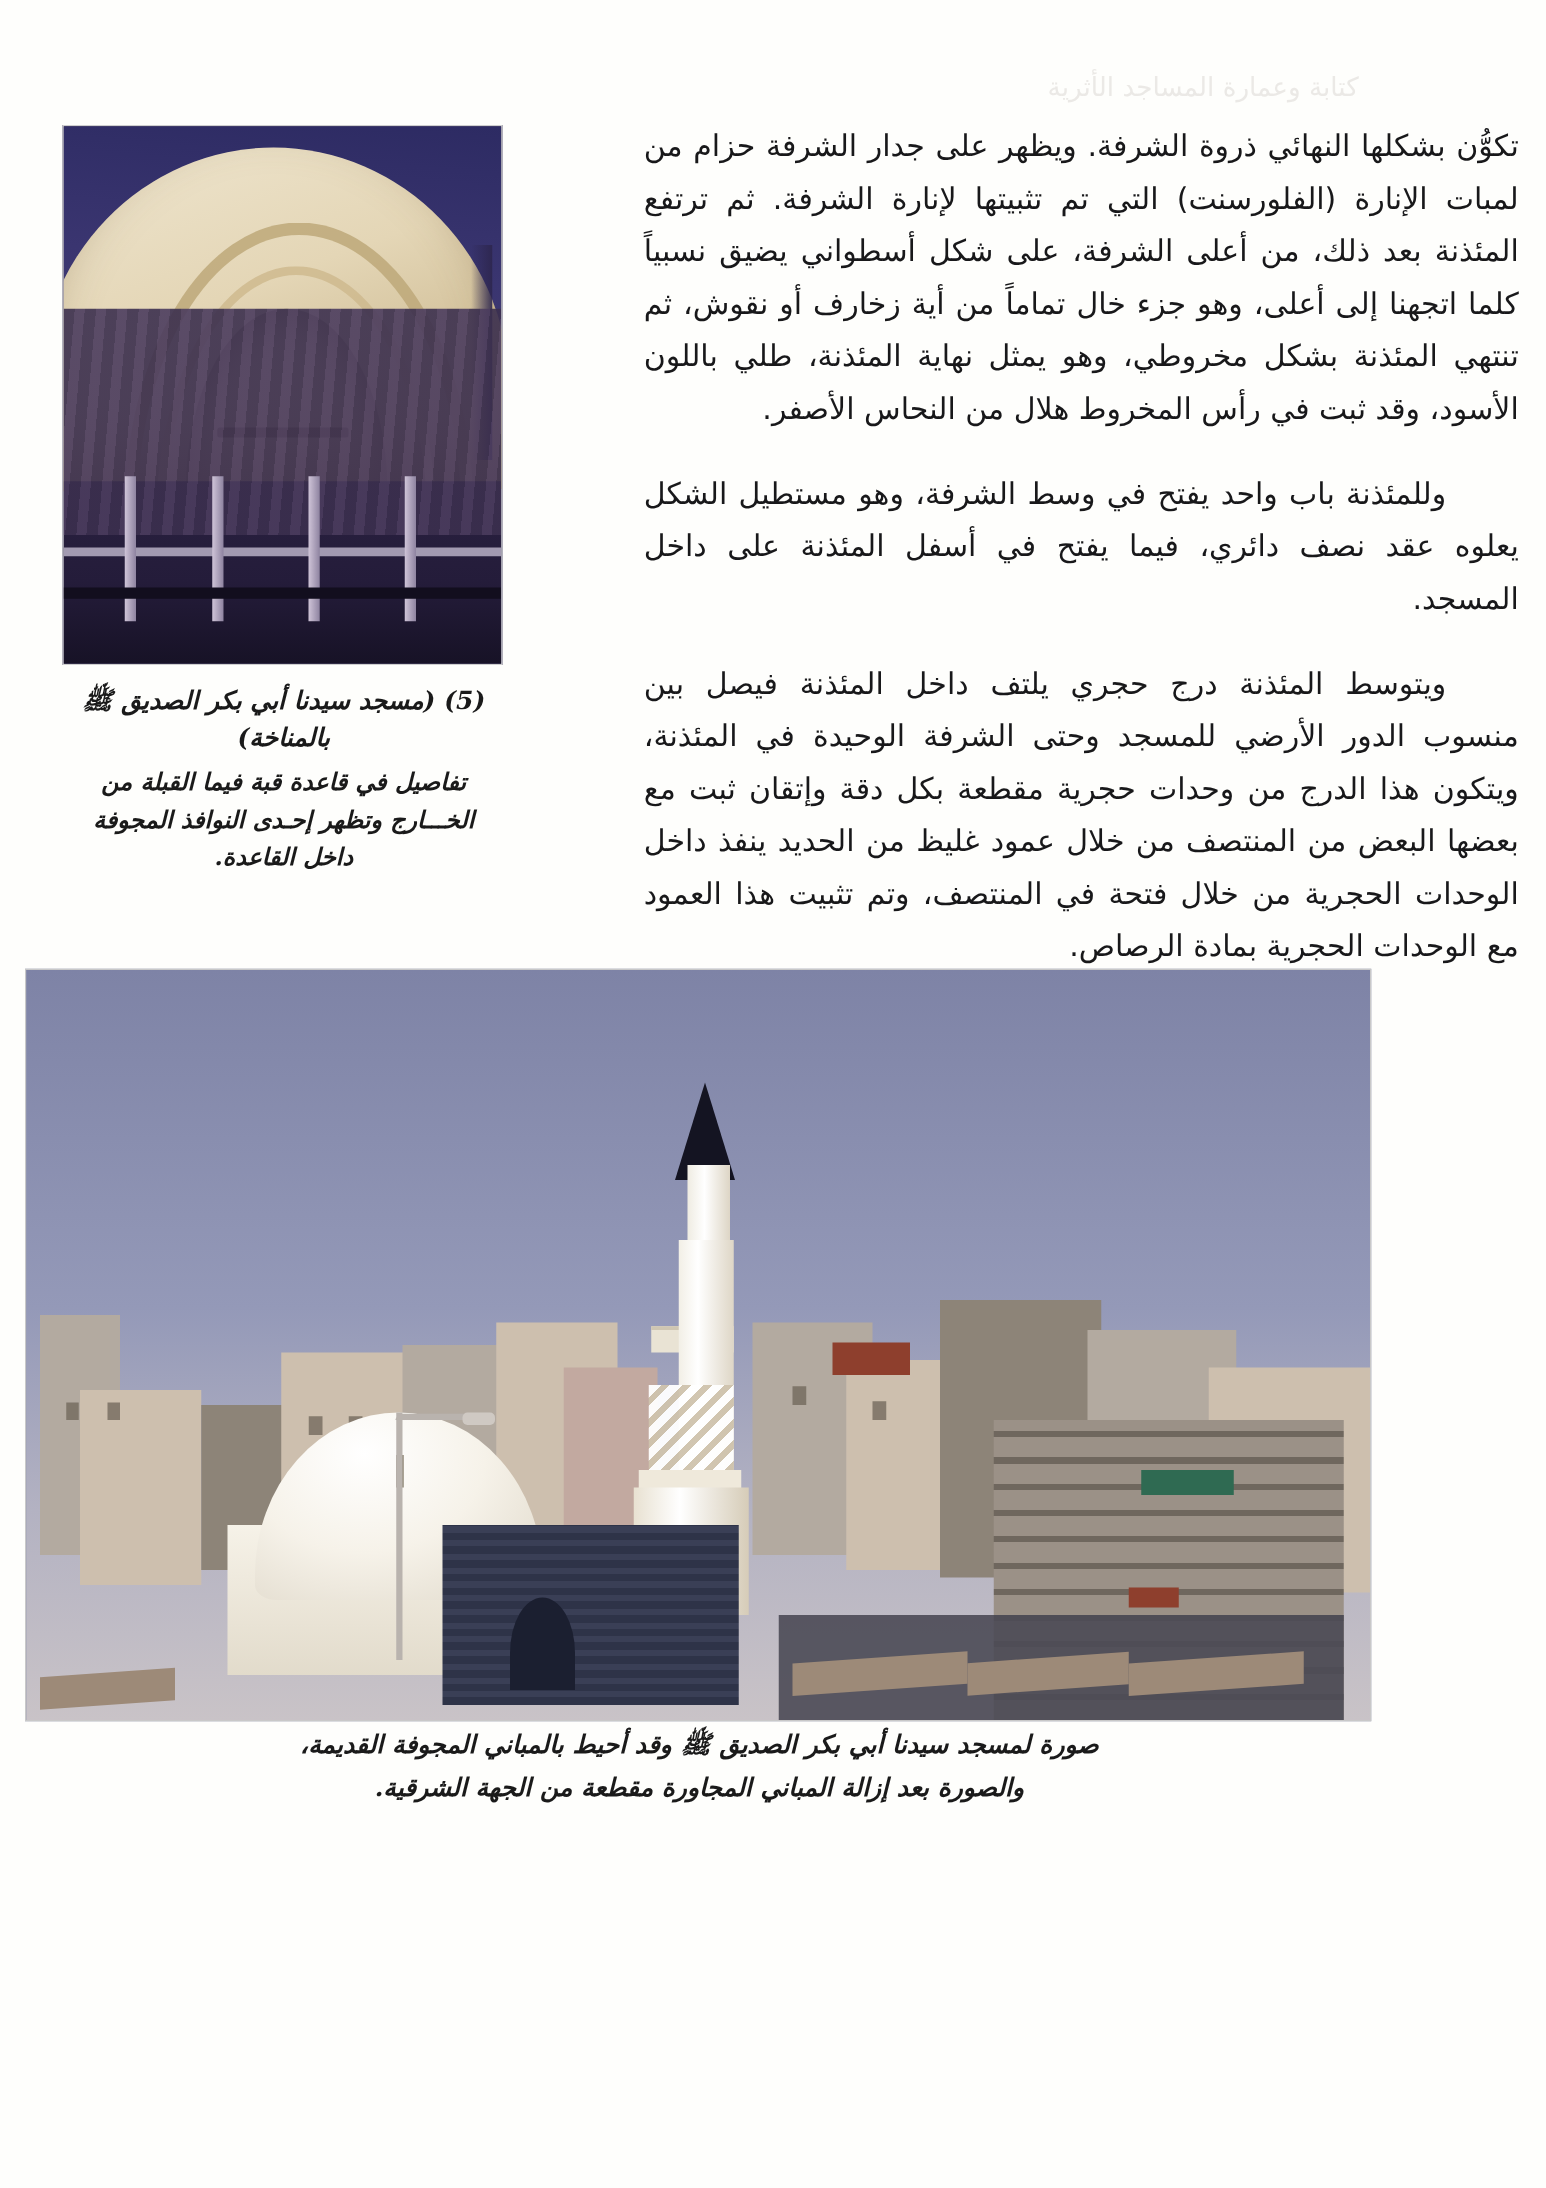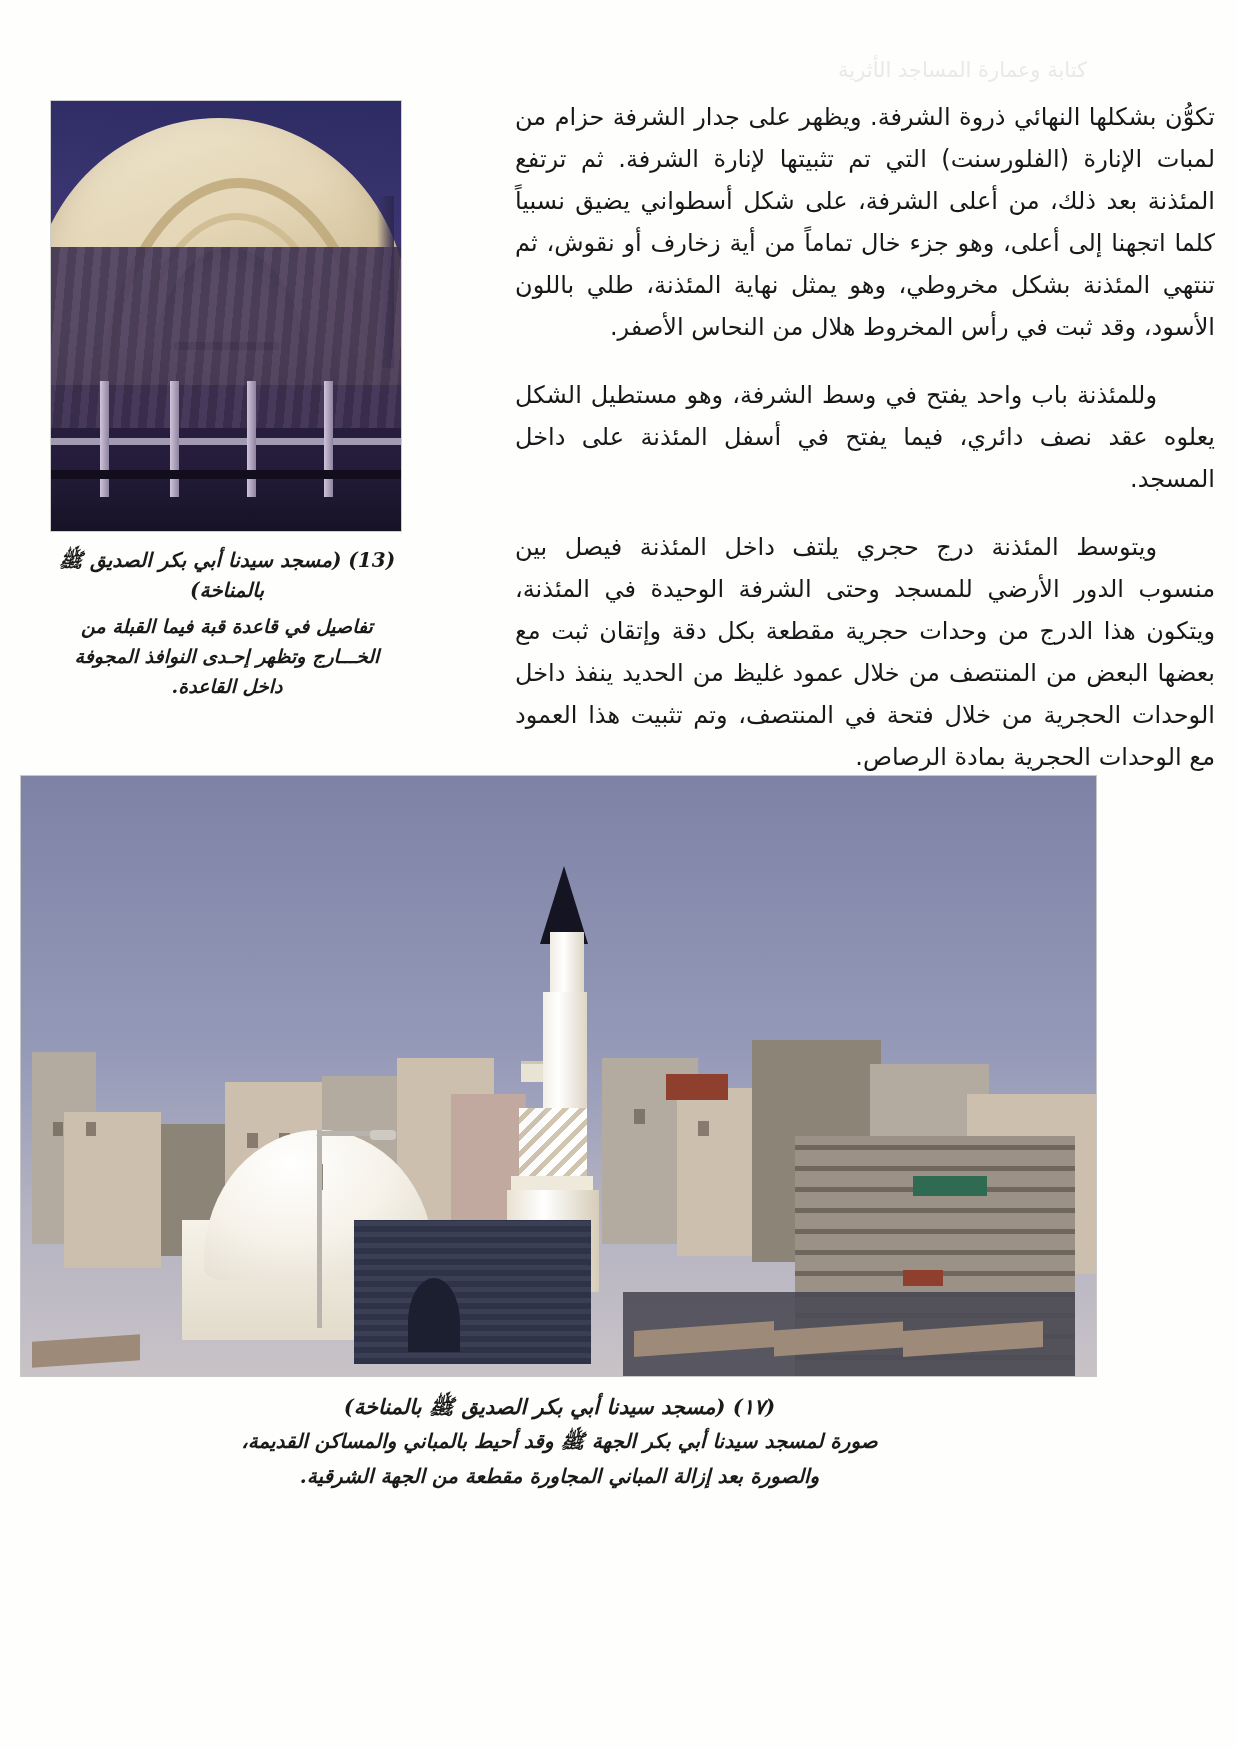--- a/index.html
+++ b/index.html
@@ -237,21 +237,21 @@
       <div class="t-edge"></div>
       <div class="t-band"></div>
       <div class="t-wall"></div>
       <div class="t-rail"></div>
       <div class="t-post" style="left:14%"></div>
       <div class="t-post" style="left:34%"></div>
       <div class="t-post" style="left:56%"></div>
       <div class="t-post" style="left:78%"></div>
       <div class="t-rail2"></div>
     </div>
-    <div class="cap cap-title">(13) (مسجد سيدنا أبي بكر الصديق ﷺ بالمناخة)</div>
+    <div class="cap cap-title">(5) (مسجد سيدنا أبي بكر الصديق ﷺ بالمناخة)</div>
     <div class="cap cap-body">تفاصيل في قاعدة قبة فيما القبلة من الخـــارج وتظهر إحـدى النوافذ المجوفة داخل القاعدة.</div>
   </div>
 
   <div class="textcol">
     <p>تكوُّن بشكلها النهائي ذروة الشرفة. ويظهر على جدار الشرفة حزام من لمبات الإنارة (الفلورسنت) التي تم تثبيتها لإنارة الشرفة. ثم ترتفع المئذنة بعد ذلك، من أعلى الشرفة، على شكل أسطواني يضيق نسبياً كلما اتجهنا إلى أعلى، وهو جزء خال تماماً من أية زخارف أو نقوش، ثم تنتهي المئذنة بشكل مخروطي، وهو يمثل نهاية المئذنة، طلي باللون الأسود، وقد ثبت في رأس المخروط هلال من النحاس الأصفر.</p>
     <p class="indent">وللمئذنة باب واحد يفتح في وسط الشرفة، وهو مستطيل الشكل يعلوه عقد نصف دائري، فيما يفتح في أسفل المئذنة على داخل المسجد.</p>
     <p class="indent">ويتوسط المئذنة درج حجري يلتف داخل المئذنة فيصل بين منسوب الدور الأرضي للمسجد وحتى الشرفة الوحيدة في المئذنة، ويتكون هذا الدرج من وحدات حجرية مقطعة بكل دقة وإتقان ثبت مع بعضها البعض من المنتصف من خلال عمود غليظ من الحديد ينفذ داخل الوحدات الحجرية من خلال فتحة في المنتصف، وتم تثبيت هذا العمود مع الوحدات الحجرية بمادة الرصاص.</p>
   </div>
 
   <div class="fig-bottom">
@@ -304,18 +304,17 @@
       <div class="lamp-arm"></div>
       <div class="lamp-head"></div>
 
       <div class="souq" style="left:56%;width:42%;"></div>
       <div class="awning" style="left:57%;width:13%;"></div>
       <div class="awning" style="left:70%;width:12%;"></div>
       <div class="awning" style="left:82%;width:13%;"></div>
       <div class="awning" style="left:1%;width:10%;bottom:2%;"></div>
     </div>
 
-    <div class="cap cap-title">(١٧) (مسجد سيدنا أبي بكر الصديق ﷺ بالمناخة)</div>
-    <div class="cap cap-body">صورة لمسجد سيدنا أبي بكر الجهة ﷺ وقد أحيط بالمباني والمساكن القديمة،</div>
+    <div class="cap cap-body">صورة لمسجد سيدنا أبي بكر الصديق ﷺ وقد أحيط بالمباني المجوفة القديمة،</div>
     <div class="cap cap-body">والصورة بعد إزالة المباني المجاورة مقطعة من الجهة الشرقية.</div>
   </div>
 
 </div>
 
 </body></html>

